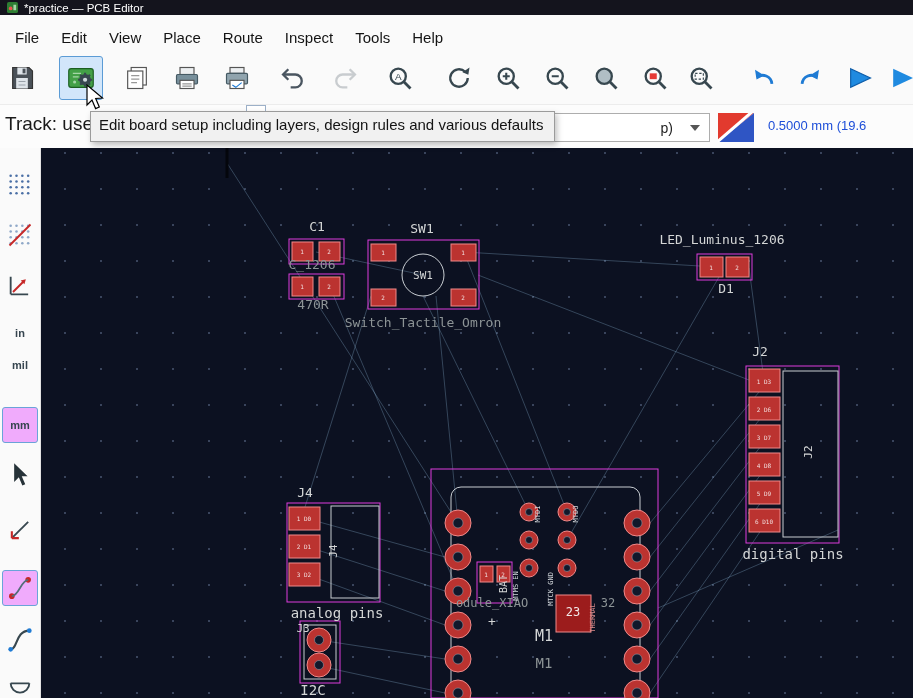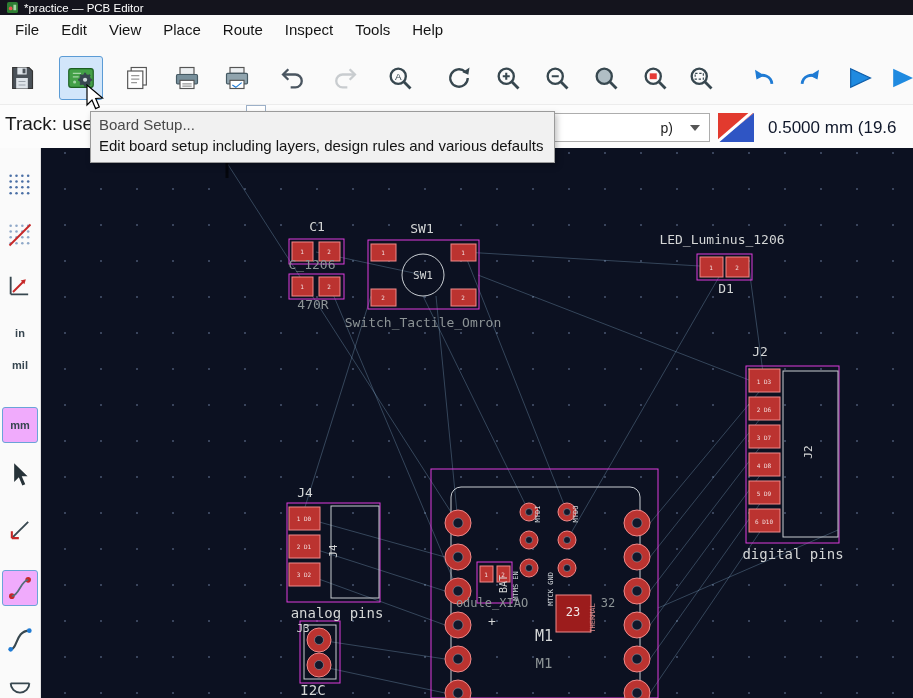--- a/index.html
+++ b/index.html
@@ -3,41 +3,41 @@
 <meta charset="utf-8">
 <style>
   html,body{margin:0;padding:0;background:#ddd;}
   #window{position:relative;width:913px;height:698px;overflow:hidden;background:#fff;
           font-family:"Liberation Sans",sans-serif;}
   
   .titlebar{position:absolute;left:0;top:0;width:100%;height:15px;background:#14141d;color:#fff;
             display:flex;align-items:center;gap:6px;padding-left:7px;box-sizing:border-box;font-size:11.5px;}
   
   .menubar{position:absolute;top:15px;left:0;width:100%;height:37px;background:#fafafa;
-           display:flex;align-items:flex-start;padding-left:4px;box-sizing:border-box;}
+           display:flex;align-items:flex-end;padding-left:4px;box-sizing:border-box;}
   .menu-item{padding:6px 11px;font-size:15px;color:#141414;cursor:default;}
   
   .toolbar{position:absolute;top:52px;left:0;width:100%;height:52px;background:#fafafa;}
   .tool{position:absolute;top:4px;width:44px;height:44px;display:flex;align-items:center;
         justify-content:center;border-radius:3px;overflow:hidden;}
   .tool.active{background:#d2e6fa;border:1px solid #5b9bd5;box-sizing:border-box;}
   .tool.disabled{opacity:.45;}
   
   .trackbar{position:absolute;top:104px;left:0;width:100%;height:44px;background:#fcfcfc;border-top:1px solid #ececec;}
   .track-label{position:absolute;left:5px;top:8px;font-size:19px;color:#1a1a1a;z-index:10;white-space:nowrap;}
   .combo-sliver{position:absolute;left:246px;top:0;width:20px;height:18px;background:#fff;
                 border:1px solid #9cb0c8;box-sizing:border-box;z-index:40;}
   .combo-sliver::after{content:"";position:absolute;left:1px;top:5px;right:1px;bottom:1px;background:#3d7ff5;}
   .dropdown{position:absolute;left:553px;top:8px;width:157px;height:29px;background:#fff;border:1px solid #adadad;
             display:flex;align-items:center;justify-content:flex-end;padding-right:36px;font-size:14px;color:#222;
             box-sizing:border-box;z-index:10;}
   .dropdown .chev{position:absolute;right:9px;top:11px;width:0;height:0;border-left:5px solid transparent;
             border-right:5px solid transparent;border-top:6px solid #555;}
   .swatch{position:absolute;left:718px;top:8px;width:36px;height:29px;z-index:10;}
-  .width-text{position:absolute;left:768px;top:13px;font-size:17px;color:#0f172a;white-space:nowrap;z-index:10;}
+  .width-text{position:absolute;left:768px;top:13px;font-size:13px;color:#1d4ed8;white-space:nowrap;z-index:10;}
   
   .left-toolbar{position:absolute;top:148px;left:0;width:40px;bottom:0;background:#fafafa;
                 border-right:1px solid #e3e3e3;z-index:5;}
   .ltool{position:absolute;left:2px;width:36px;height:36px;display:flex;align-items:center;
          justify-content:center;border-radius:3px;box-sizing:border-box;overflow:hidden;}
   .ltool.selected{background:#f0abfc;border:1px solid #6aa3d8;}
   .ltool .unit{font-size:11px;font-weight:bold;color:#36454f;}
   
   .canvas{position:absolute;top:148px;left:40px;right:0;bottom:0;background:#0c1121;
           background-image:radial-gradient(circle, rgba(125,145,180,0.40) 1px, transparent 1.4px);
@@ -473,21 +473,20 @@
           <text x="463" y="300">2</text>
           <text x="711" y="270">1</text>
           <text x="737" y="270">2</text>
           <text x="486" y="577">1</text>
           <text x="503" y="577">2</text>
         </g>
       </svg>
   </div>
 
   <div class="tooltip">
-    <div class="tt-title">Board Setup...</div>
     <div class="tt-desc">Edit board setup including layers, design rules and various defaults</div>
   </div>
 
   <svg class="cursor" width="22" height="28" viewBox="0 0 22 28">
     <path d="M2 1v20l5-5 3.6 8.6 3.7-1.6-3.6-8.5 6.8-0.5z" fill="#ffffff" stroke="#000000" stroke-width="1.2"></path>
   </svg>
 
 </div>
 
 </body></html>

